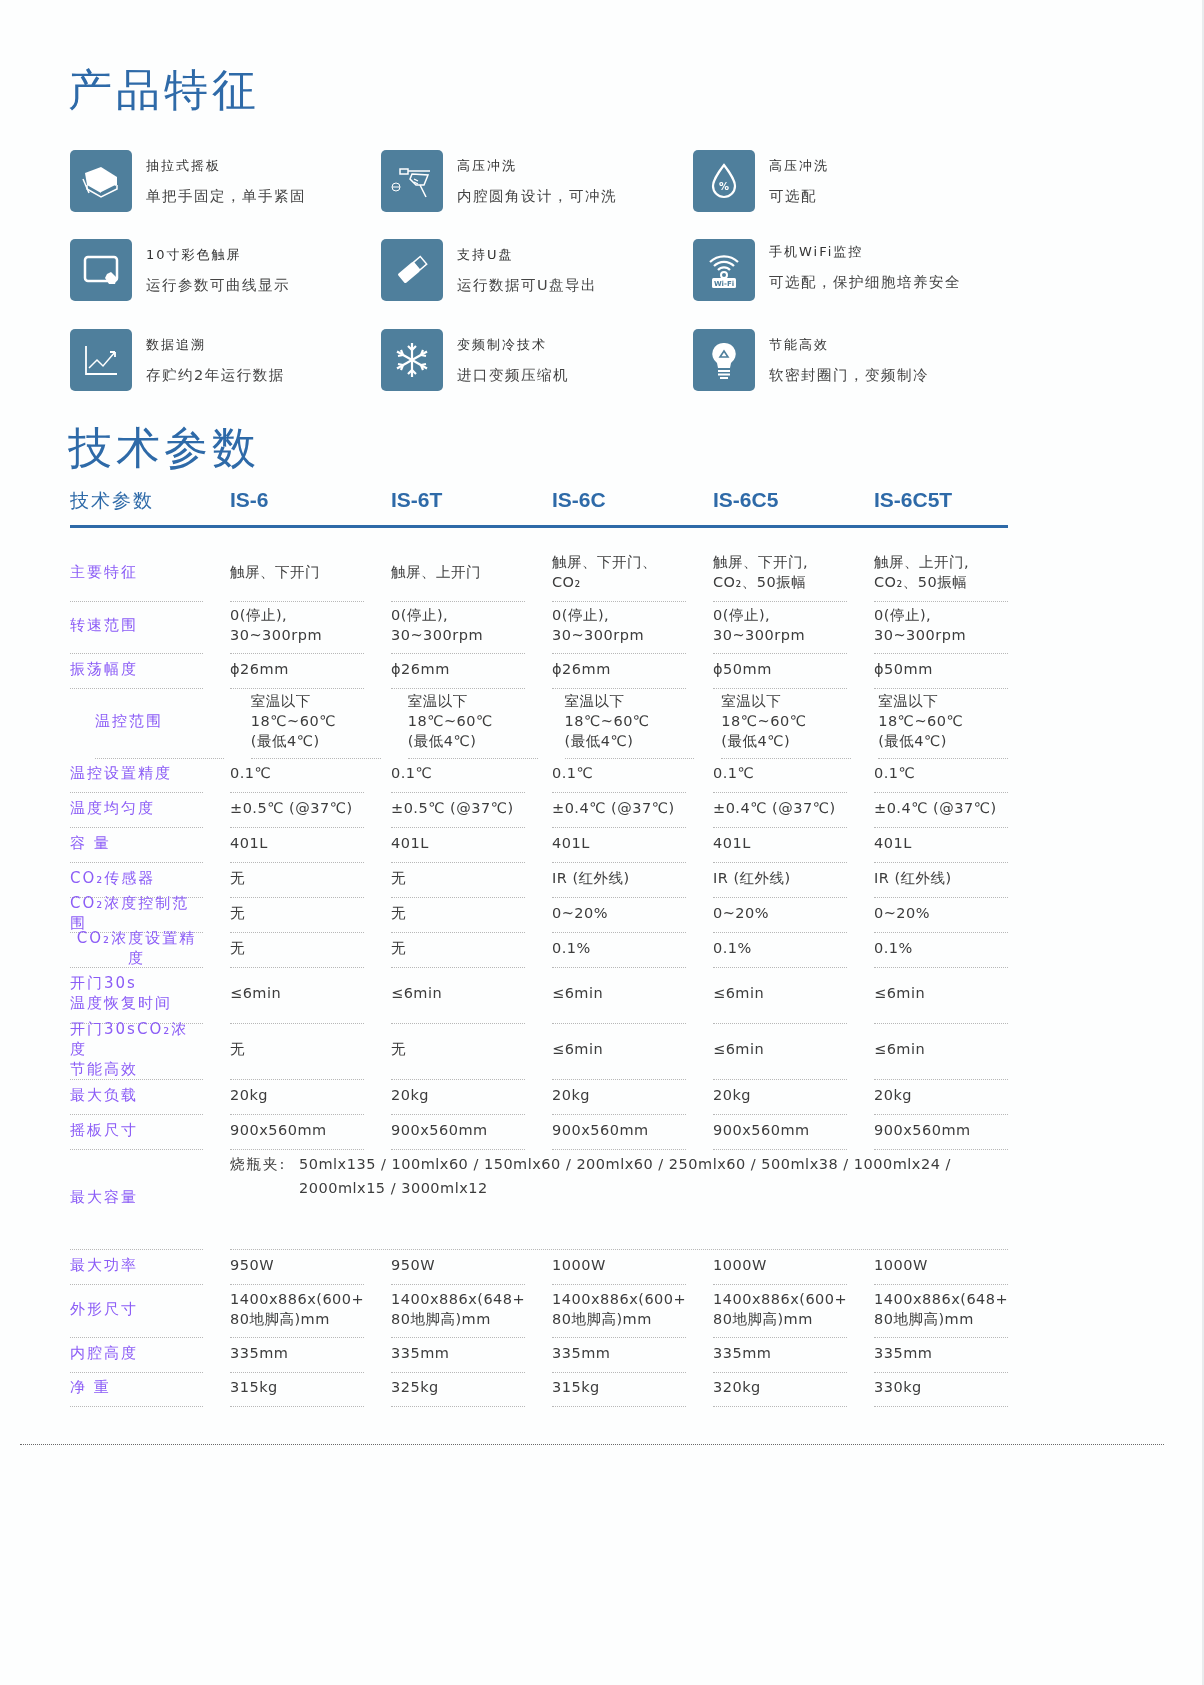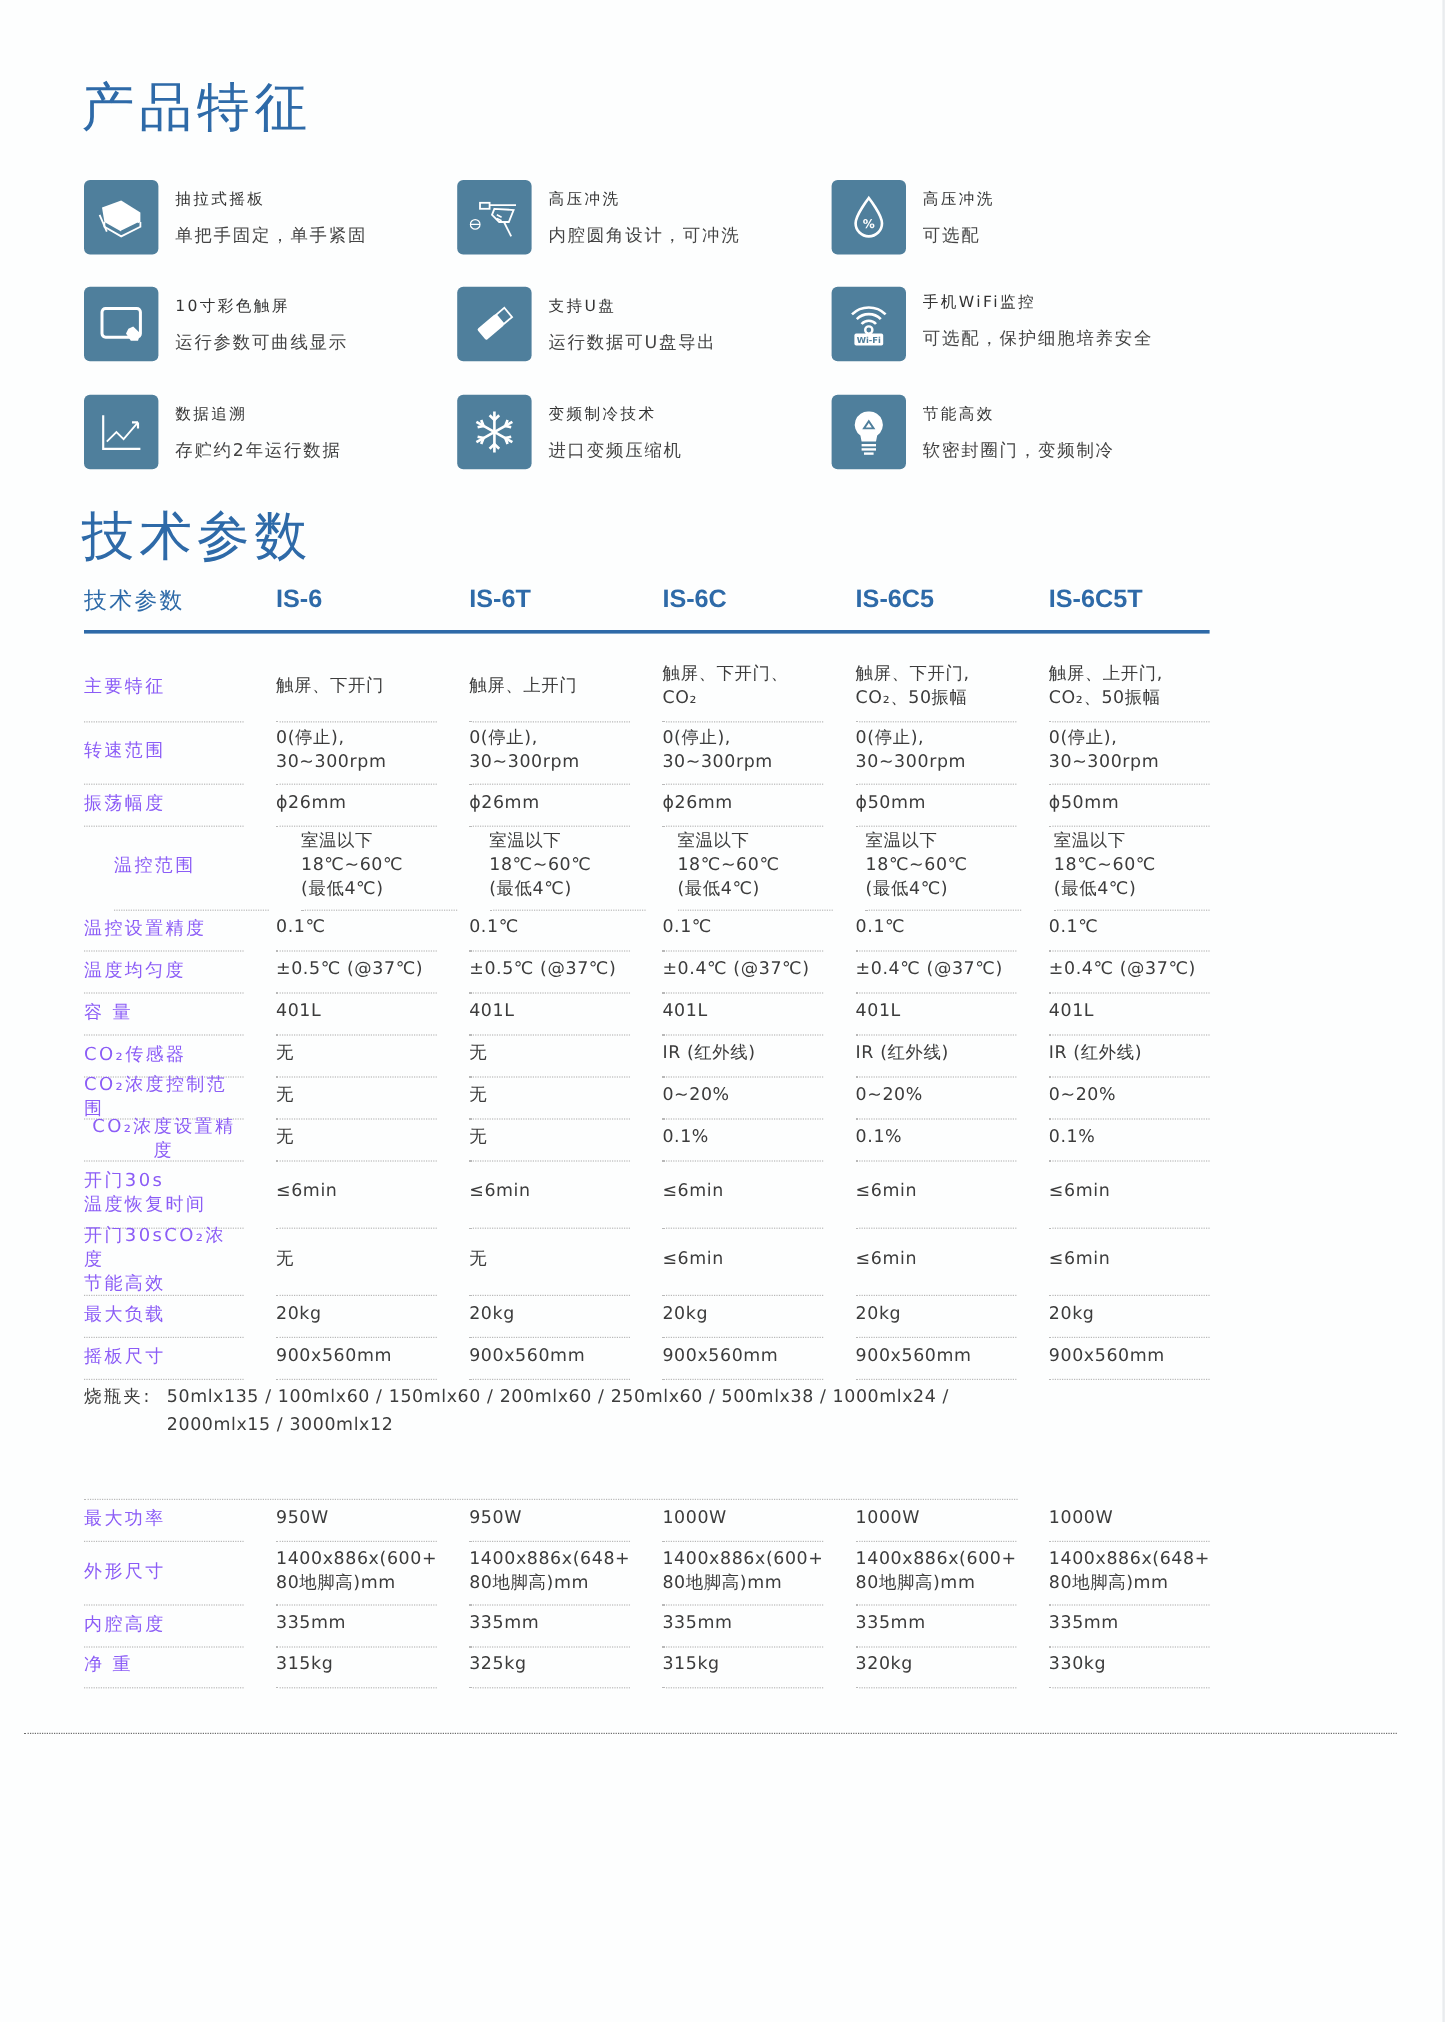--- a/index.html
+++ b/index.html
@@ -301,20 +301,21 @@
     </div>
     <div class="row">
       <div class="cell label" style="height: 35px; white-space: pre-line;">摇板尺寸</div>
       <div class="cell val" style="height: 35px;">900x560mm</div>
       <div class="cell val" style="height: 35px;">900x560mm</div>
       <div class="cell val" style="height: 35px;">900x560mm</div>
       <div class="cell val" style="height: 35px;">900x560mm</div>
       <div class="cell val" style="height: 35px;">900x560mm</div>
     </div>
     <div class="row">
+      <div class="cell label" style="height:100px">最大容量</div>
       <div class="cell wide" style="height:100px">
         <div class="cap-line">
           <span class="cap-k">烧瓶夹:</span>
           <span class="cap-v">50mlx135 / 100mlx60 / 150mlx60 / 200mlx60 / 250mlx60 / 500mlx38 / 1000mlx24 /
 2000mlx15 / 3000mlx12</span>
         </div>
       </div>
     </div>
     <div class="row">
       <div class="cell label" style="height: 35px; white-space: pre-line;">最大功率</div>

